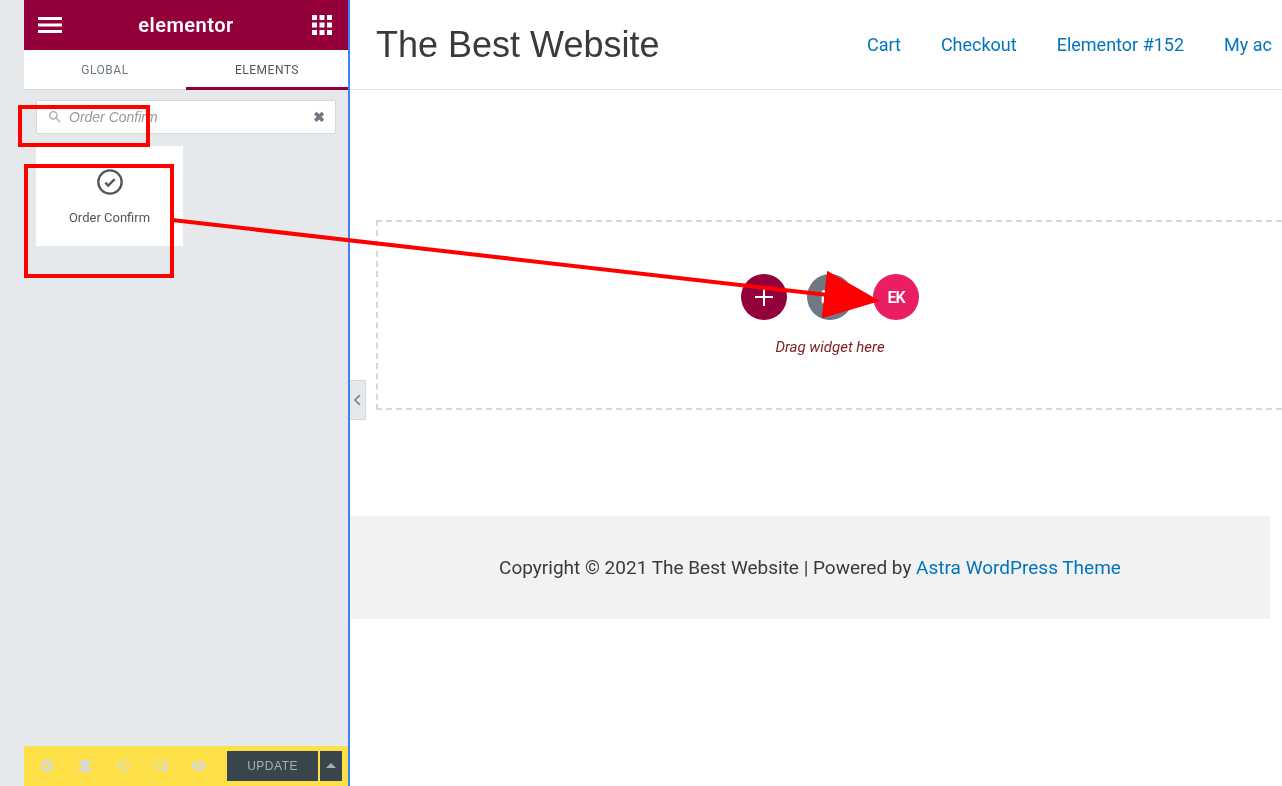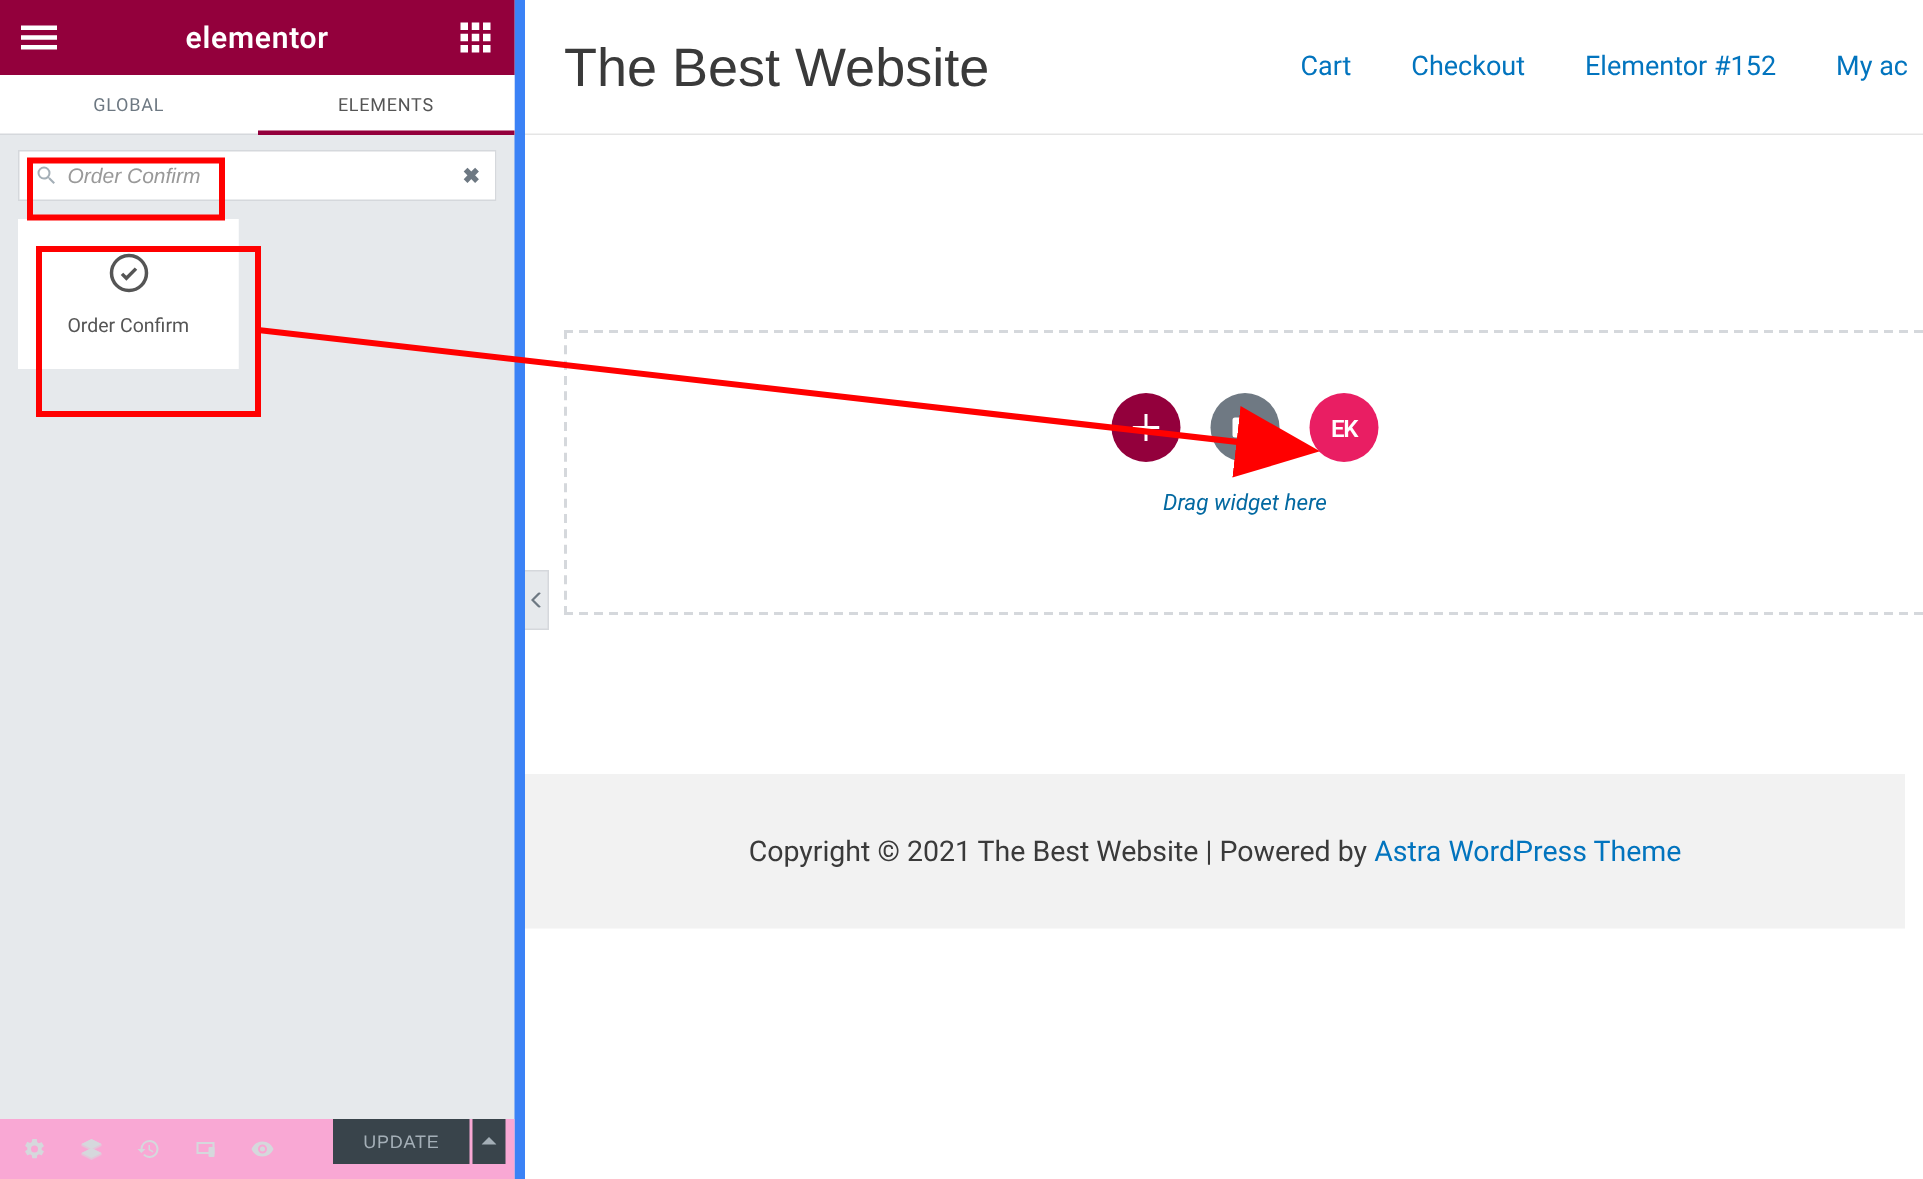--- a/index.html
+++ b/index.html
@@ -1,20 +1,20 @@
 <!DOCTYPE html>
 <html><head>
 <meta charset="utf-8">
 <style>
   * { box-sizing: border-box; margin: 0; padding: 0; }
   html, body { width: 1282px; height: 786px; font-family: -apple-system, BlinkMacSystemFont, "Segoe UI", Roboto, Arial, sans-serif; overflow: hidden; background:#fff; }
   body { display: flex; position: relative; }
 
   
-  .sidebar { width: 350px; height: 786px; background: #e6e9ec; display:flex; flex-direction:column; border-right:7px solid #3b82f6; position:relative; }
+  .sidebar { width: 350px; height: 786px; background: #e6e9ec; display:flex; flex-direction:column; border-right:2px solid #3b82f6; position:relative;padding-left:24px; }
   .sb-header { height:50px; background:#93003c; display:flex; align-items:center; justify-content:space-between; padding:0 14px; }
   .sb-header .hamburger, .sb-header .apps { width:24px; height:24px; cursor:pointer; display:flex; align-items:center; justify-content:center; }
   .sb-header .logo { color:#fff; font-size:20px; font-weight:600; letter-spacing:0.5px; }
   .hamburger svg, .apps svg { fill:#fff; }
 
   .tabs { height:40px; display:flex; background:#fff; }
   .tab { flex:1; display:flex; align-items:center; justify-content:center; font-size:12px; letter-spacing:0.5px; color:#6d7882; cursor:pointer; border-bottom:1px solid #d5d8dc; position:relative; }
   .tab.active { color:#555; }
   .tab.active::after{ content:""; position:absolute; left:0; right:0; bottom:-1px; height:3px; background:#93003c; }
 
@@ -28,44 +28,44 @@
   .widget-area { padding:6px 12px; }
   .widget-card { width:147px; height:100px; background:#fff; border:1px solid #fff; display:flex; flex-direction:column; align-items:center; justify-content:center; cursor:grab; position:relative; }
   .widget-card .wicon { width:28px; height:28px; margin-bottom:14px; stroke:#555; fill:none; stroke-width:2; }
   .widget-card .wlabel { font-size:13px; color:#555; }
   .highlight-widget { position:absolute; top:164px; left:24px; width:150px; height:114px; border:4px solid red; pointer-events:none; }
 
   
   .collapse-handle { position:absolute; top:380px; left:350px; width:16px; height:40px; background:#e6e9ec; border:1px solid #d5d8dc; border-left:none; display:flex; align-items:center; justify-content:center; cursor:pointer; font-size:11px; color:#6d7882; z-index:5;}
 
   
-  .sb-footer { height:40px; background:#f9a8d4; display:flex; padding:0 6px; gap:4px; margin-top:auto; }
+  .sb-footer { height:40px; background:#fde047; display:flex; align-items:center; padding:0 6px; gap:4px; margin-top:auto; }
   .sb-footer .fbtn { width:34px; height:40px; display:flex; align-items:center; justify-content:center; cursor:pointer; }
   .sb-footer .fbtn svg { width:16px; height:16px; fill:#d5d8dc; }
   .sb-footer .update-wrap { margin-left:auto; display:flex; }
   .sb-footer .update-btn { background:#39444b; color:#a4afb7; border:none; height:30px; padding:0 20px; font-size:12px; letter-spacing:0.5px; cursor:not-allowed; }
   .sb-footer .update-caret { background:#39444b; width:22px; height:30px; margin-left:2px; display:flex; align-items:center; justify-content:center; cursor:pointer; }
   .sb-footer .update-caret svg{ width:10px; height:10px; fill:#a4afb7;}
 
   
   .preview { flex:1; height:786px; background:#fff; overflow:hidden; position:relative; }
   .site-header { height:90px; border-bottom:1px solid #e5e5e5; display:flex; align-items:center; padding:0 0 0 26px; }
   .site-title { font-size:36px; font-weight:400; color:#3a3a3a; font-family:"Segoe UI", Arial, sans-serif; }
   .site-nav { margin-left:auto; display:flex; gap:40px; padding-right:10px; }
   .site-nav a { color:#0274be; font-size:18px; text-decoration:none; white-space:nowrap; cursor:pointer; }
 
   .canvas-area { padding:130px 0 0 26px; }
-  .section-wrap { border:2px dashed #d5d8dc; min-height:190px; margin-bottom:40px; display:flex; flex-direction:column; align-items:center; justify-content:flex-start; padding:40px 20px; border-left:none; border-right:none;}
+  .section-wrap { border:2px dashed #d5d8dc; min-height:190px; margin-bottom:40px; display:flex; flex-direction:column; align-items:center; justify-content:center; padding:40px 20px; border-left:none; border-right:none;}
   .section-wrap { border-left:2px dashed #d5d8dc; }
   .add-row { display:flex; gap:20px; margin-bottom:18px;}
   .circle-btn { width:46px; height:46px; border-radius:50%; display:flex; align-items:center; justify-content:center; cursor:pointer; color:#fff; font-size:22px; font-weight:300;}
   .c-plus { background:#93003c; }
   .c-folder { background:#6f7983; }
   .c-ek { background:#e91e63; font-size:16px; font-weight:600; letter-spacing:-1px;}
-  .drag-hint { font-style:italic; color:#0369a1; font-size:15px; }
+  .drag-hint { font-style:italic; color:#7f1d1d; font-size:15px; }
 
   .site-footer { background:#f2f2f2; padding:40px 20px; text-align:center; font-size:19px; color:#3a3a3a; position:absolute; left:0; right:12px; top:516px; }
   .site-footer a { color:#0274be; text-decoration:none; }
 
   
   svg.arrow { position:absolute; top:210px; left:172px; width:720px; height:110px; pointer-events:none; overflow:visible; z-index:10;}
 </style>
 </head>
 <body>
 

